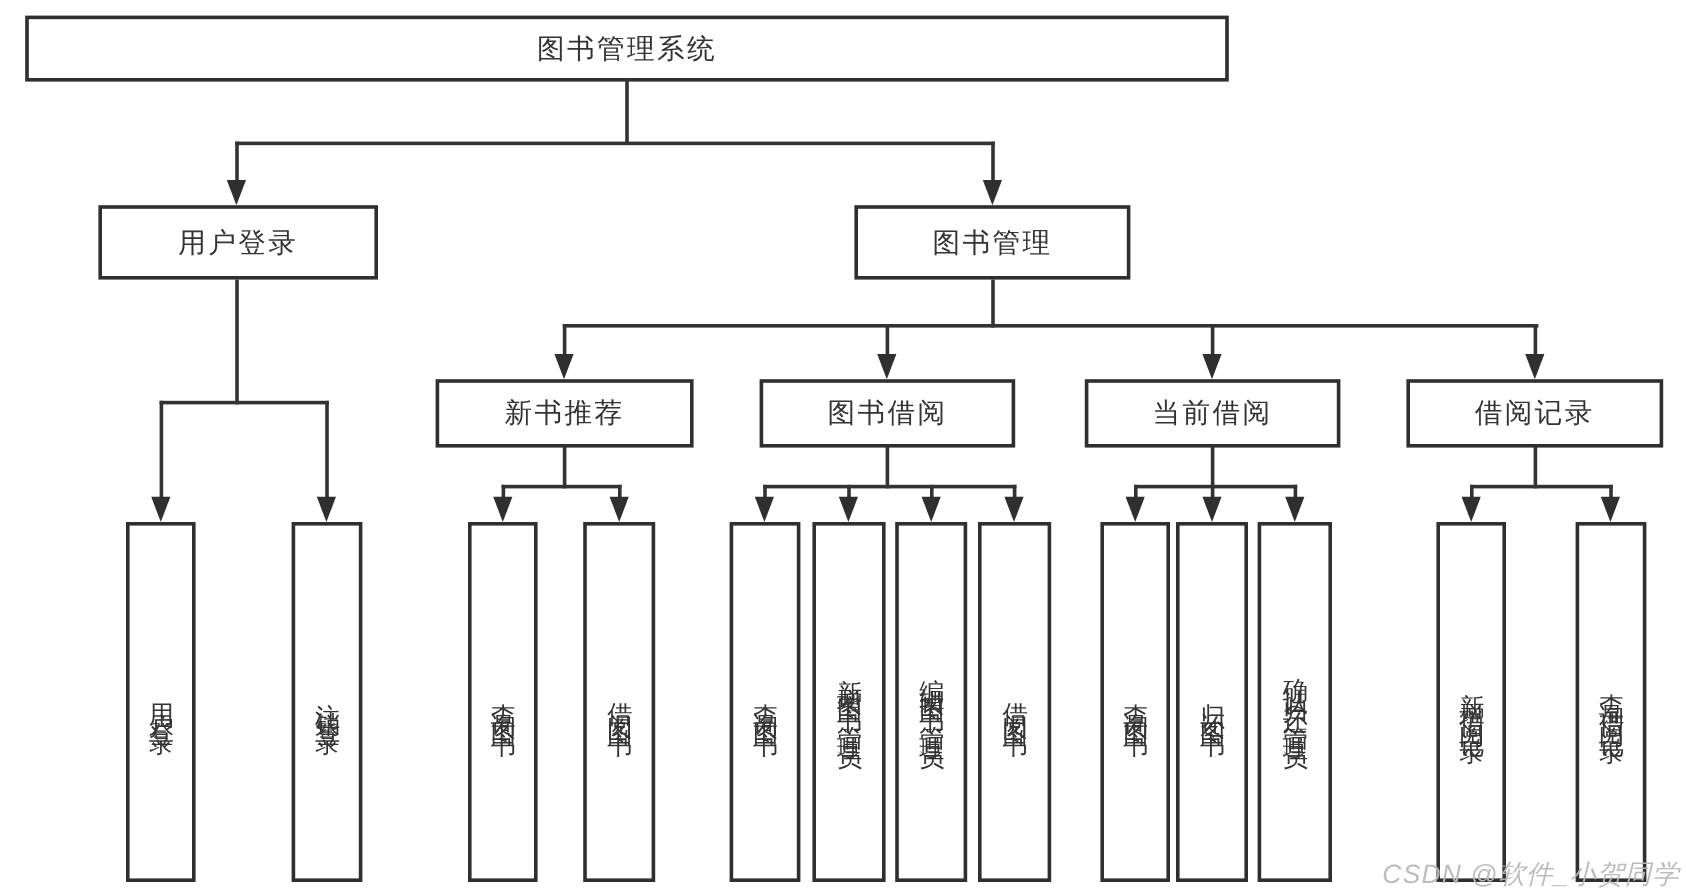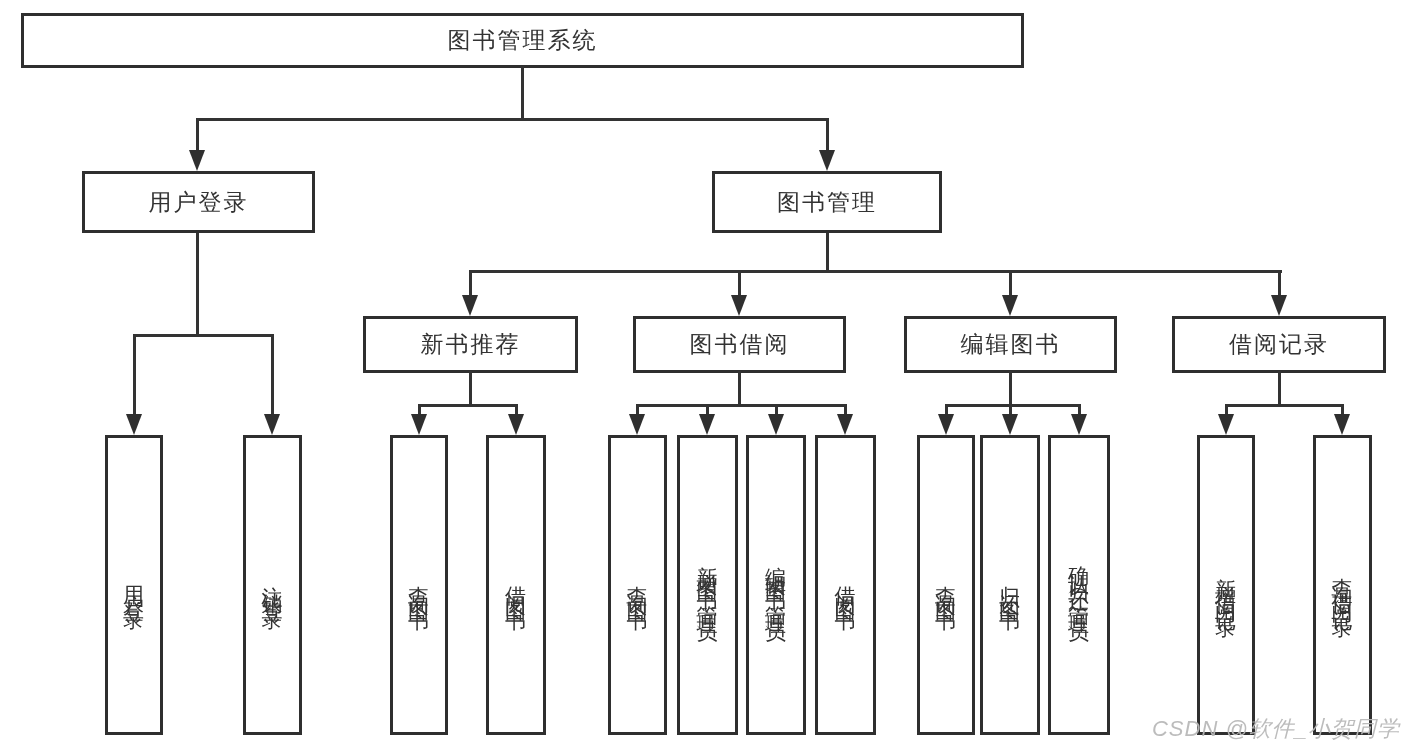--- a/index.html
+++ b/index.html
@@ -73,21 +73,21 @@
   <div class="lv" style="left:1278px; top:270px; height:28px;"></div>
   <div class="arrow" style="left:1271px; top:295px;"></div>
 
   <div class="hbox" style="left:363px; top:316px; width:215px; height:57px;">
     <span>新书推荐</span>
   </div>
   <div class="hbox" style="left:633px; top:316px; width:213px; height:57px;">
     <span>图书借阅</span>
   </div>
   <div class="hbox" style="left:904px; top:316px; width:213px; height:57px;">
-    <span>编辑图书</span>
+    <span>当前借阅</span>
   </div>
   <div class="hbox" style="left:1172px; top:316px; width:214px; height:57px;">
     <span>借阅记录</span>
   </div>
 
   <div class="lv" style="left:469px; top:371px; height:36px;"></div>
   <div class="lh" style="left:418px; top:404px; width:100px;"></div>
   <div class="lv" style="left:418px; top:404px; height:14px;"></div>
   <div class="arrow" style="left:411px; top:414px;"></div>
   <div class="lv" style="left:515px; top:404px; height:14px;"></div>

